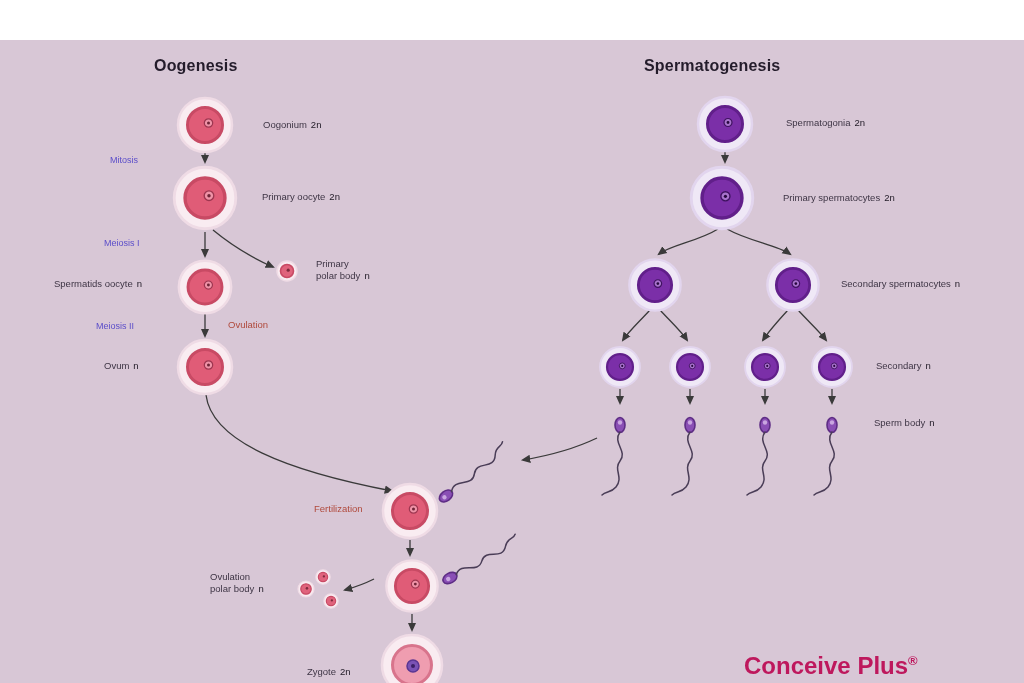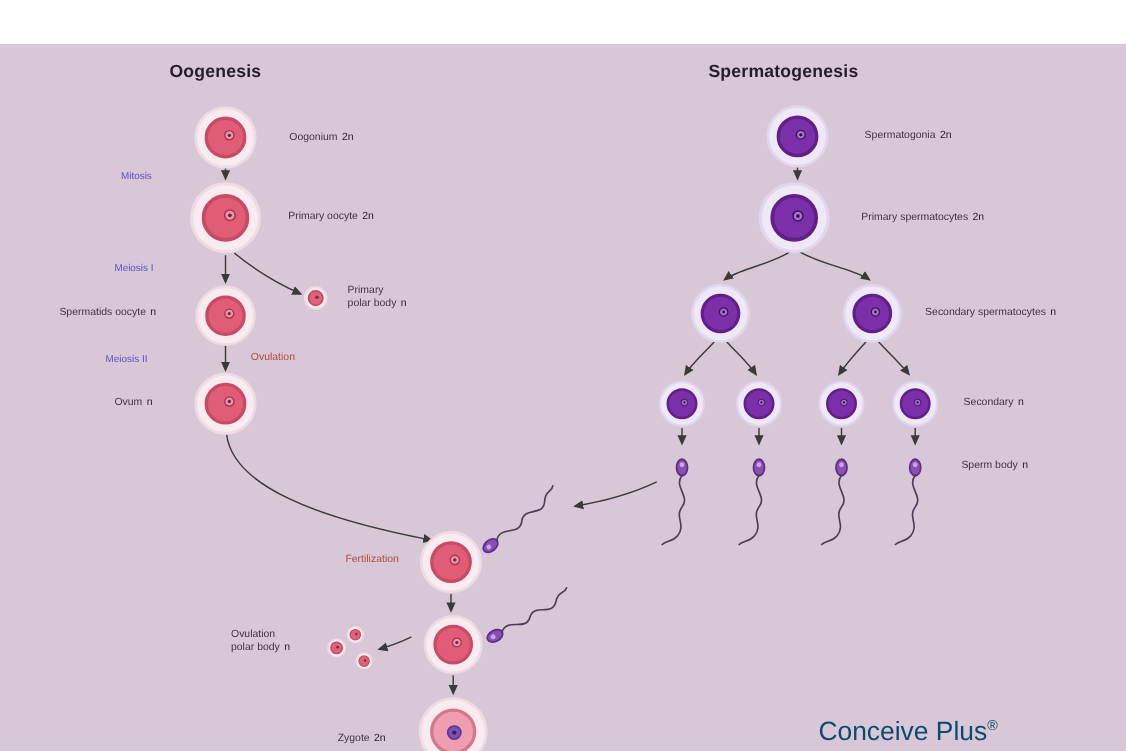--- a/index.html
+++ b/index.html
@@ -5,21 +5,21 @@
   * { margin:0; padding:0; box-sizing:border-box; }
   html,body { width:1024px; height:683px; }
   body { font-family:"Liberation Sans", sans-serif; }
   .canvas { position:relative; width:1024px; height:683px; background:#d8c7d6; overflow:hidden;margin-top:40px; }
   .canvas > svg { position:absolute; left:0; top:0; }
   .title { position:absolute; font-size:16px; font-weight:700; color:#241c2b; letter-spacing:.2px; }
   .lbl { position:absolute; font-size:9.5px; color:#3e3545; line-height:12px; white-space:nowrap; }
   .lbl b { font-weight:400; color:#201a26; margin-left:4px; }
   .proc { color:#5b4ec9; font-size:9px; }
   .evt  { color:#b04a3c; }
-  .brand { position:absolute; left:744px; top:612px; font-size:24px; font-weight:400; color:#0c4a6e; }
+  .brand { position:absolute; left:744px; top:612px; font-size:24px; font-weight:700; color:#be185d; }
   .brand sup { font-size:13px; }
 </style>
 </head>
 <body>
 
 <div class="canvas">
 
   <svg width="1024" height="683" viewBox="0 0 1024 683">
     <defs>
       <marker id="ah" markerWidth="8" markerHeight="8" viewBox="0 0 10 10" refX="7" refY="5" orient="auto">

